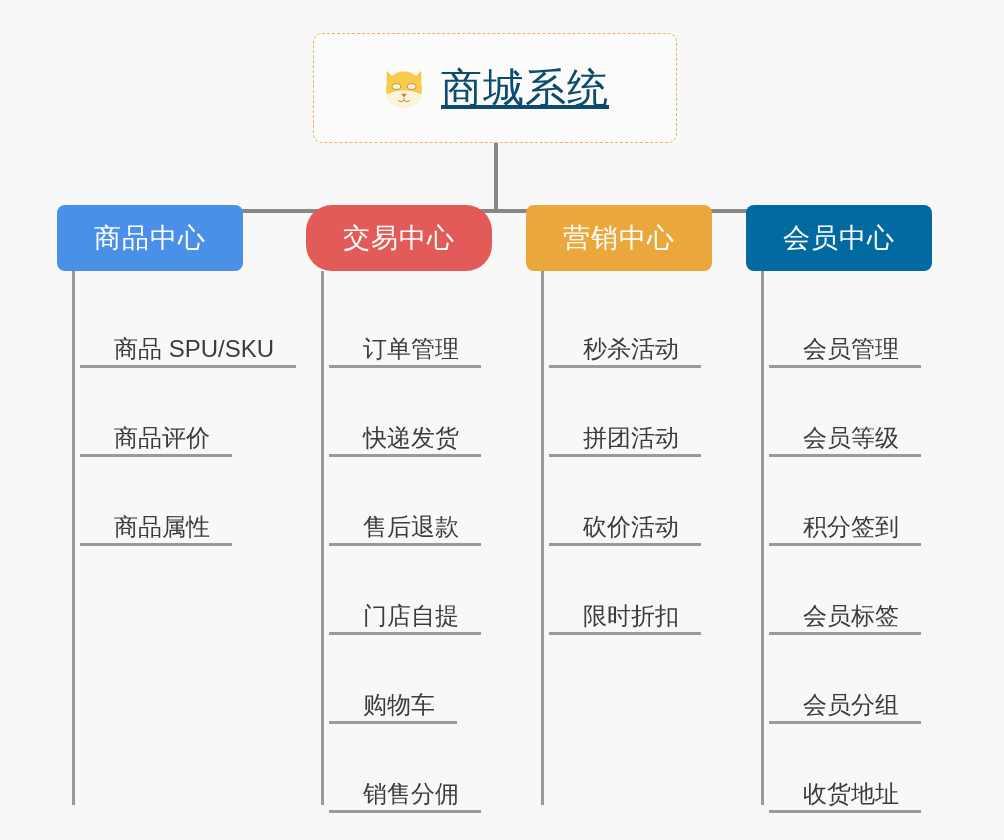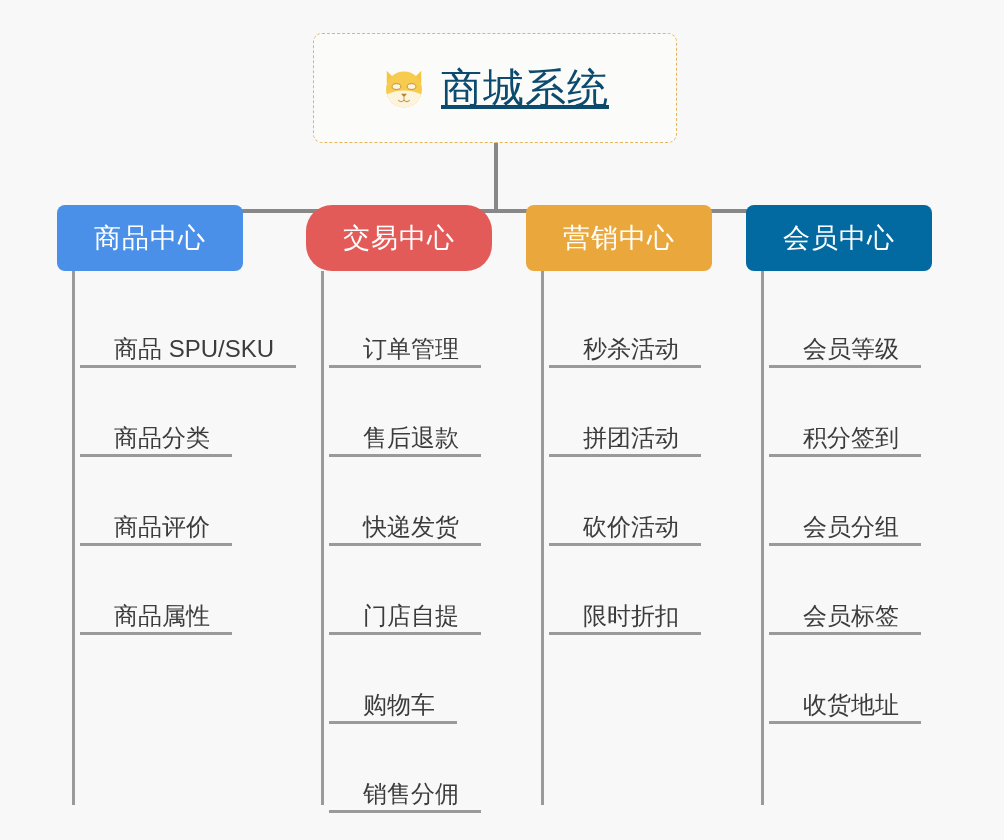--- a/index.html
+++ b/index.html
@@ -151,48 +151,44 @@
 
 <div class="branch" id="branch-0">
   <div class="branch-head" style="background: rgb(74, 144, 232);">商品中心</div>
   <div class="branch-spine" style="height: 534px;"></div>
   <ul class="leaf-list">
     <li class="leaf">
         <span class="leaf-label">商品 SPU/SKU</span>
         <span class="leaf-rule" style="width: 216px;"></span>
       </li>
     <li class="leaf">
-        <span class="leaf-label">商品分类</span>
-        <span class="leaf-rule" style="width: 152px;"></span>
-      </li>
-    <li class="leaf">
         <span class="leaf-label">商品评价</span>
         <span class="leaf-rule" style="width: 152px;"></span>
       </li>
     <li class="leaf">
         <span class="leaf-label">商品属性</span>
         <span class="leaf-rule" style="width: 152px;"></span>
       </li>
   </ul>
 </div>
 
 <div class="branch" id="branch-1">
   <div class="branch-head" style="background: rgb(227, 91, 88); border-radius: 26px;">交易中心</div>
   <div class="branch-spine" style="height: 534px;"></div>
   <ul class="leaf-list">
     <li class="leaf">
         <span class="leaf-label">订单管理</span>
         <span class="leaf-rule" style="width: 152px;"></span>
       </li>
     <li class="leaf">
+        <span class="leaf-label">快递发货</span>
+        <span class="leaf-rule" style="width: 152px;"></span>
+      </li>
+    <li class="leaf">
         <span class="leaf-label">售后退款</span>
-        <span class="leaf-rule" style="width: 152px;"></span>
-      </li>
-    <li class="leaf">
-        <span class="leaf-label">快递发货</span>
         <span class="leaf-rule" style="width: 152px;"></span>
       </li>
     <li class="leaf">
         <span class="leaf-label">门店自提</span>
         <span class="leaf-rule" style="width: 152px;"></span>
       </li>
     <li class="leaf">
         <span class="leaf-label">购物车</span>
         <span class="leaf-rule" style="width: 128px;"></span>
       </li>
@@ -224,33 +220,37 @@
         <span class="leaf-rule" style="width: 152px;"></span>
       </li>
   </ul>
 </div>
 
 <div class="branch" id="branch-3">
   <div class="branch-head" style="background: #0369a1;">会员中心</div>
   <div class="branch-spine" style="height: 534px;"></div>
   <ul class="leaf-list">
     <li class="leaf">
+        <span class="leaf-label">会员管理</span>
+        <span class="leaf-rule" style="width: 152px;"></span>
+      </li>
+    <li class="leaf">
         <span class="leaf-label">会员等级</span>
         <span class="leaf-rule" style="width: 152px;"></span>
       </li>
     <li class="leaf">
         <span class="leaf-label">积分签到</span>
         <span class="leaf-rule" style="width: 152px;"></span>
       </li>
     <li class="leaf">
+        <span class="leaf-label">会员标签</span>
+        <span class="leaf-rule" style="width: 152px;"></span>
+      </li>
+    <li class="leaf">
         <span class="leaf-label">会员分组</span>
         <span class="leaf-rule" style="width: 152px;"></span>
       </li>
     <li class="leaf">
-        <span class="leaf-label">会员标签</span>
-        <span class="leaf-rule" style="width: 152px;"></span>
-      </li>
-    <li class="leaf">
         <span class="leaf-label">收货地址</span>
         <span class="leaf-rule" style="width: 152px;"></span>
       </li>
   </ul>
 </div>
 
 </body></html>

